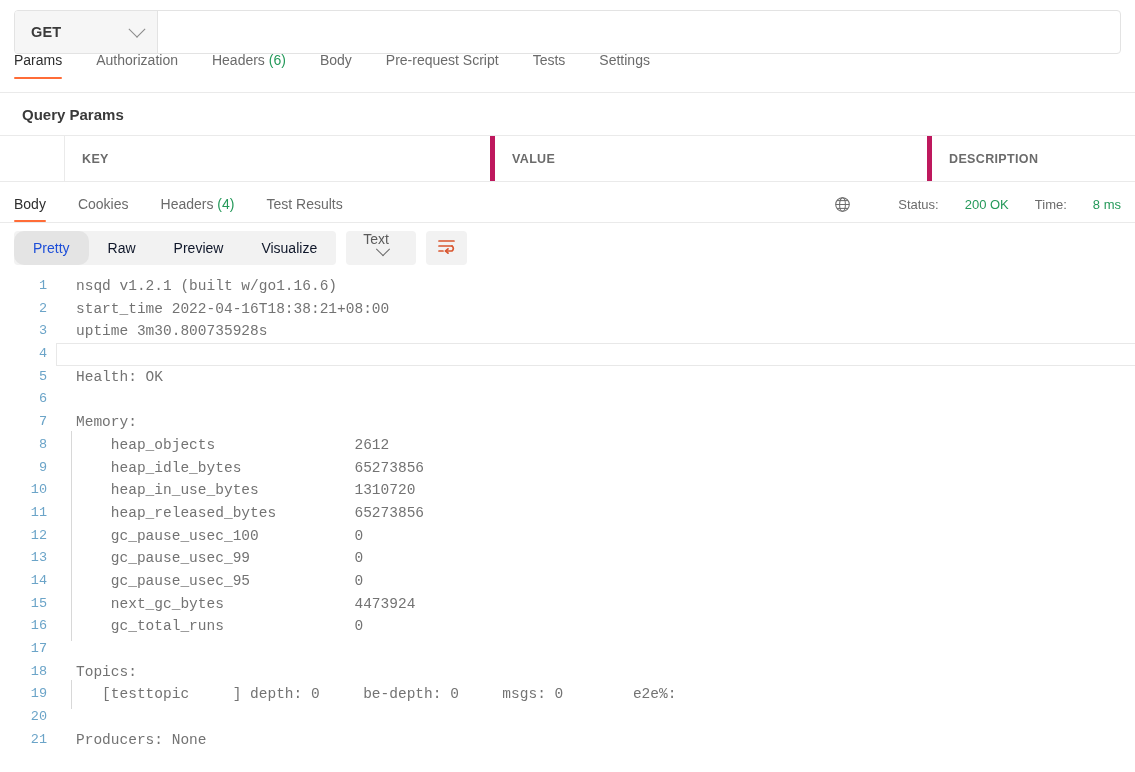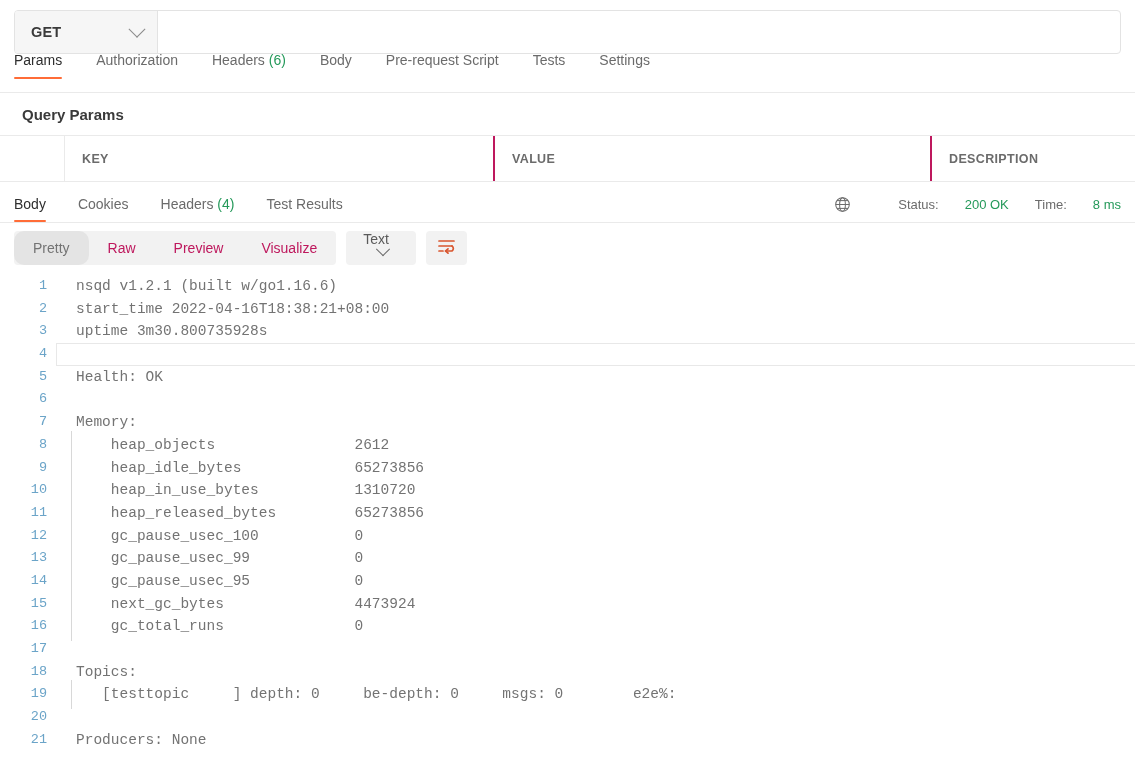--- a/index.html
+++ b/index.html
@@ -114,21 +114,21 @@
   .qp-gutter {
     width: 65px;
     border-right: 1px solid #eaeaea;
     box-sizing: border-box;
   }
   .qp-col {
     display: flex;
     align-items: center;
     padding-left: 17px;
     box-sizing: border-box;
-    border-right: 2px solid #be185d;
+    border-right: 5px solid #be185d;
     font-size: 12.5px;
     font-weight: 700;
     color: #6b6b6b;
     letter-spacing: 0.35px;
   }
   .qp-key   { width: 430px; }
   .qp-value { width: 437px; }
   .qp-desc  { flex: 1; border-right: none; }
 
   
@@ -184,27 +184,27 @@
     background: #f2f2f2;
     border-radius: 4px;
     overflow: hidden;
     height: 34px;
   }
   .seg-btn {
     display: flex;
     align-items: center;
     padding: 0 19px;
     font-size: 14px;
-    color: #be185d;
+    color: #0f172a;
     cursor: pointer;
     white-space: nowrap;
   }
   .seg-btn.active {
     background: #e4e4e4;
-    color: #737373;
+    color: #1d4ed8;
     border-radius: 10px;
   }
   .dd {
     display: flex;
     align-items: center;
     height: 34px;
     background: #f2f2f2;
     border-radius: 4px;
     margin-left: 10px;
     padding: 0 13px 0 17px;

